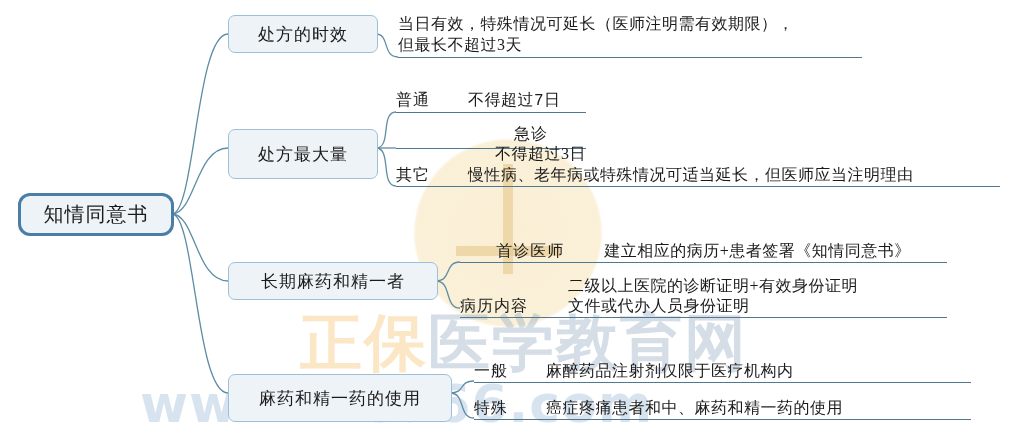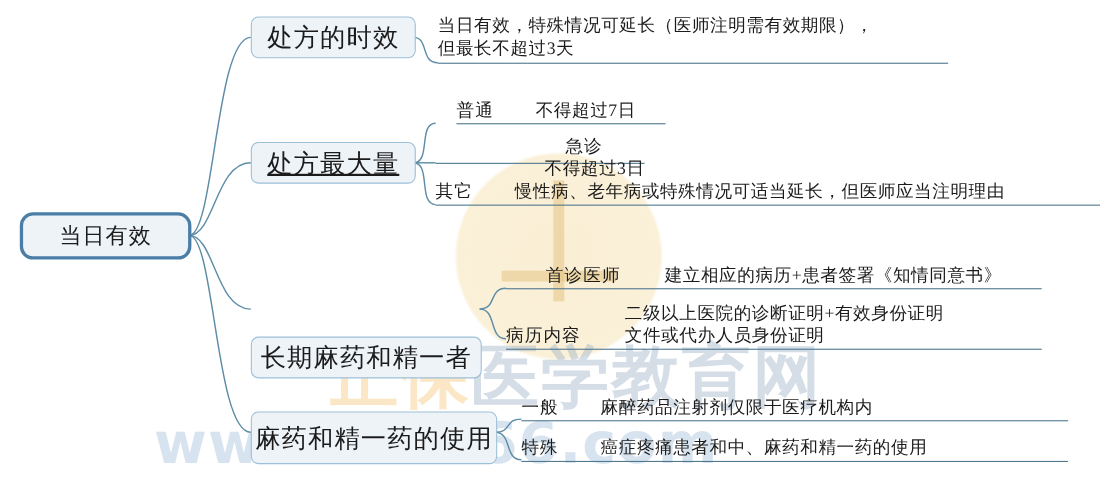--- a/index.html
+++ b/index.html
@@ -100,21 +100,21 @@
   .node-root {
     border: 3px solid #4b7ea6;
     border-radius: 12px;
     font-size: 20px;
     color: #1b1b1b;
     letter-spacing: 1px;
   }
   .node-l2 {
     border: 1px solid #9dc0d8;
     border-radius: 7px;
-    font-size: 23px;
+    font-size: 17px;
     color: #1b1b1b;
     letter-spacing: 1px;
   }
 
   
   .leaf {
     position: absolute;
     z-index: 2;
     box-sizing: border-box;
     border-bottom: 1.5px solid #50788f;
@@ -165,45 +165,45 @@
 
       <path d="M436,281 C452,281 444,262 460,262"></path>
       <path d="M436,281 C452,281 444,308 460,308"></path>
 
       <path d="M450,393 C466,393 458,381 474,381"></path>
       <path d="M450,393 C466,393 458,418 474,418"></path>
     </g>
   </svg>
 
   <div class="node node-root" style="left:18px; top:193px; width:156px; height:43px;">
-    <span>当日有效</span>
+    <span>知情同意书</span>
   </div>
 
   <div class="node node-l2" style="left:228px; top:15px; width:150px; height:38px;">
     <span>处方的时效</span>
   </div>
 
-  <div class="node node-l2" style="left:228px; top:129px; width:150px; height:38px;text-decoration:underline;">
+  <div class="node node-l2" style="left:228px; top:129px; width:150px; height:50px;">
     <span>处方最大量</span>
   </div>
 
-  <div class="node node-l2" style="left:228px; top:262px; width:210px; height:38px;margin-top:44px;">
+  <div class="node node-l2" style="left:228px; top:262px; width:210px; height:38px;">
     <span>长期麻药和精一者</span>
   </div>
 
   <div class="node node-l2" style="left:228px; top:374px; width:224px; height:48px;justify-content:center;">
     <span>麻药和精一药的使用</span>
   </div>
 
   <div class="leaf leaf-nokey" style="left:398px; top:10px; width:464px; height:48px;">
     <span class="leaf-val">当日有效，特殊情况可延长（医师注明需有效期限），
 但最长不超过3天</span>
   </div>
 
-  <div class="leaf" style="left:415px; top:88px; width:190px; height:25px;">
+  <div class="leaf" style="left:396px; top:88px; width:190px; height:25px;font-family:Liberation Mono, monospace;">
     <span class="leaf-key" style="width:72px;">普通</span>
     <span class="leaf-val">不得超过7日</span>
   </div>
 
   <div class="leaf" style="left:396px; top:124px; width:190px; height:25px;flex-direction:column;">
     <span class="leaf-key" style="width:72px;">急诊</span>
     <span class="leaf-val">不得超过3日</span>
   </div>
 
   <div class="leaf" style="left:396px; top:162px; width:604px; height:25px;">

